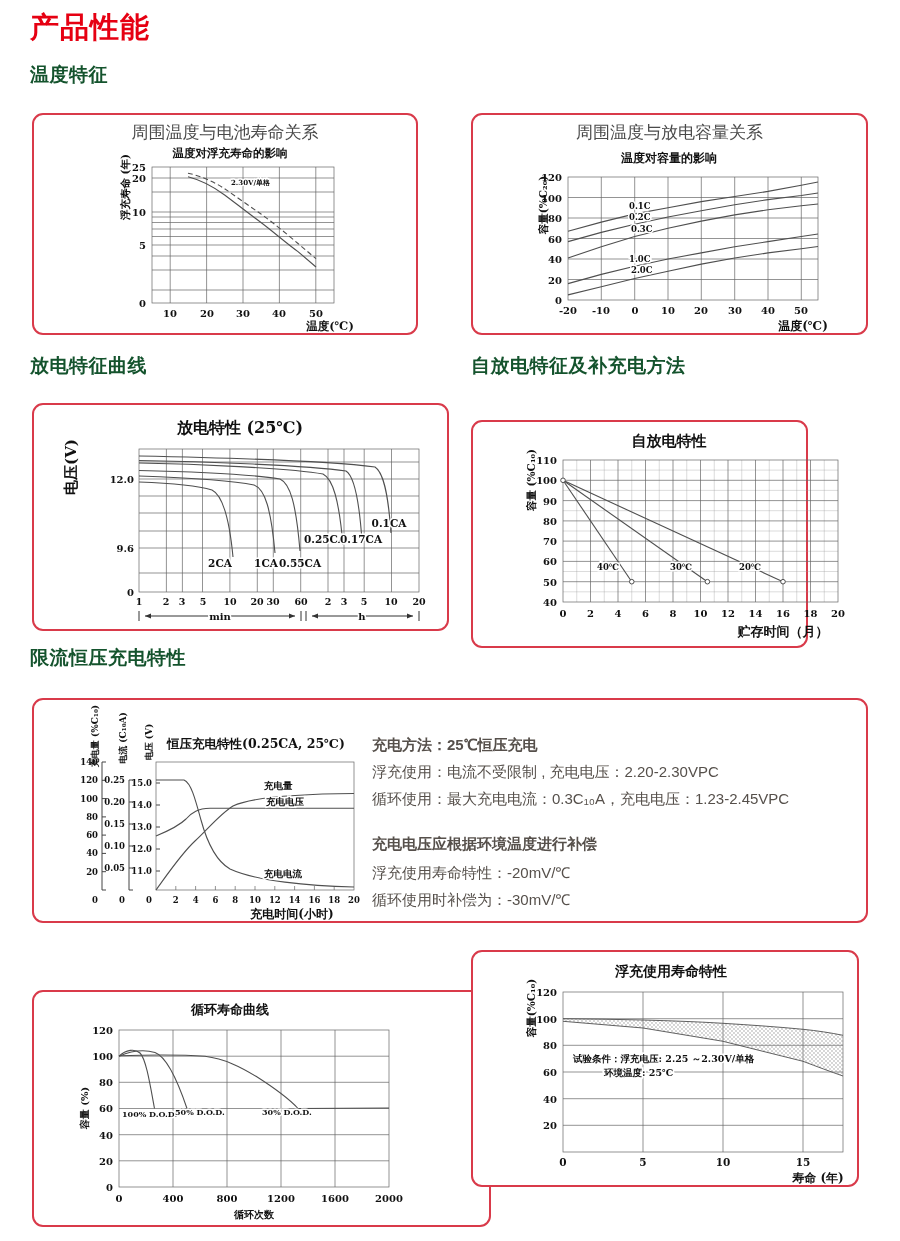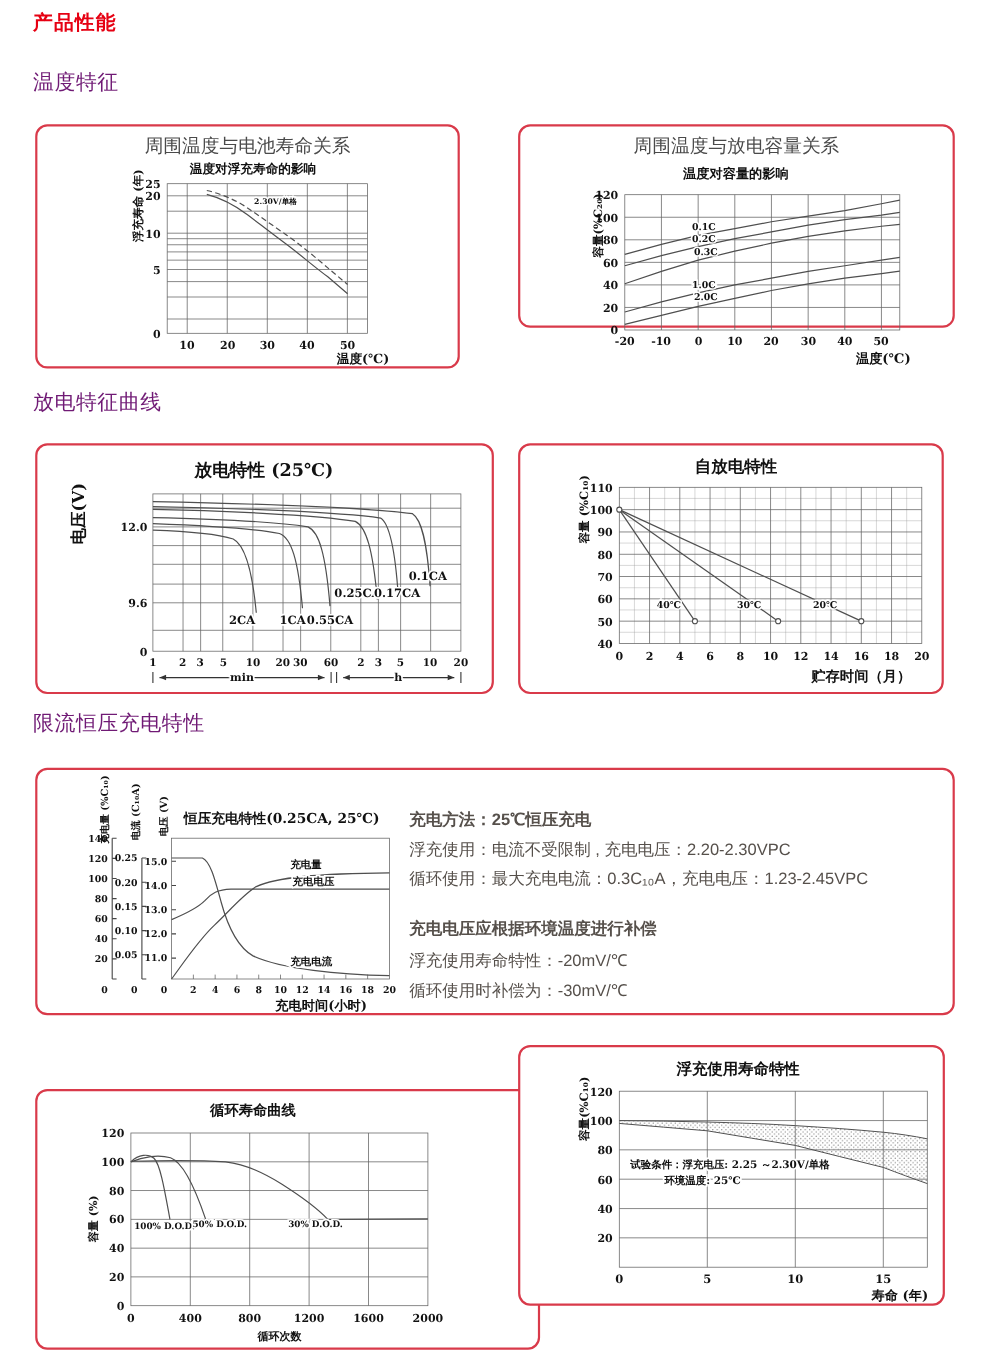--- a/index.html
+++ b/index.html
@@ -1,18 +1,18 @@
 <!DOCTYPE html>
 <html><head>
 <meta charset="utf-8">
 <style>
   html,body{margin:0;padding:0;background:#fff;}
   .page{position:relative;width:900px;height:1241px;background:#fff;font-family:"Liberation Sans",sans-serif;overflow:hidden;}
-  .main-title{position:absolute;left:30px;top:8px;font-size:18px;font-weight:bold;color:#e60012;letter-spacing:1px;}
-  .sec{position:absolute;font-size:19px;font-weight:normal;color:#701a75;letter-spacing:.5px;}
+  .main-title{position:absolute;left:30px;top:8px;font-size:29px;font-weight:bold;color:#e60012;letter-spacing:1px;}
+  .sec{position:absolute;font-size:19px;font-weight:bold;color:#14532d;letter-spacing:.5px;}
   .card{position:absolute;border:2px solid #d93a4a;border-radius:11px;background:#fff;box-sizing:border-box;}
   .card-title{position:absolute;width:100%;text-align:center;top:6px;font-size:17px;color:#4a4a4a;font-family:"Liberation Sans",sans-serif;}
   svg{position:absolute;left:0;top:0;}
   svg text{font-family:"DejaVu Serif",serif;fill:#111;}
   .b{font-weight:bold;}
   .ko{paint-order:stroke;stroke:#fff;stroke-width:3px;}
   .grid{stroke:#666;stroke-width:.7;fill:none;}
   .grid2{stroke:#999;stroke-width:.35;fill:none;}
   .cv{stroke:#4f4f4f;stroke-width:1.1;fill:none;}
   .cvd{stroke:#4f4f4f;stroke-width:1.1;fill:none;stroke-dasharray:5 3;}
@@ -53,21 +53,21 @@
       </g>
       <text class="b" x="296" y="215" font-size="11.5" text-anchor="middle">温度(℃)</text>
       <g>
         <path class="cvd" d="M154,58.2 C165,60.5 180,66.5 191,74 C202,81.5 216,91.5 227,99 C239,107.5 254,120 264,128.5 L282,143.7"></path>
         <path class="cv" d="M154,61.7 C165,64.5 180,72 191,80.2 C202,88.5 216,99.5 227,107.5 C239,116.5 254,129.5 264,136.6 L282,152"></path>
       </g>
       <text class="b ko" x="197" y="70" font-size="7">2.30V/单格</text>
     </svg>
   </div>
 
-  <div class="card" style="left:471px;top:113px;width:397px;height:185px;">
+  <div class="card" style="left:471px;top:113px;width:397px;height:222px;">
     <div class="card-title">周围温度与放电容量关系</div>
     <svg width="393" height="218" viewBox="0 0 393 218">
       <g>
         <rect class="grid" x="95" y="62" width="250" height="123"></rect>
         <path class="grid" d="M128.3,62V185 M161.7,62V185 M195,62V185 M228.3,62V185 M261.7,62V185 M295,62V185 M328.3,62V185"></path>
         <path class="grid" d="M95,82.5H345 M95,103H345 M95,123.5H345 M95,144H345 M95,164.5H345"></path>
       </g>
       <text class="b" x="196" y="47" font-size="12" text-anchor="middle">温度对容量的影响</text>
       <text class="b" x="74" y="90" font-size="10.5" text-anchor="middle" transform="rotate(-90 74 90)">容量(%C₂₀)</text>
       <g font-size="10" text-anchor="end">
@@ -101,20 +101,21 @@
         <text class="b ko" x="156" y="94">0.1C</text>
         <text class="b ko" x="156" y="105">0.2C</text>
         <text class="b ko" x="158" y="117">0.3C</text>
         <text class="b ko" x="156" y="147">1.0C</text>
         <text class="b ko" x="158" y="158">2.0C</text>
       </g>
     </svg>
   </div>
 
   <div class="sec" style="left:30px;top:353px;">放电特征曲线</div>
+  <div class="sec" style="left:471px;top:353px;">自放电特征及补充电方法</div>
 
   <div class="card" style="left:32px;top:403px;width:417px;height:228px;padding-left:29px;">
     <svg width="413" height="224" viewBox="0 0 413 224">
       <text class="b" x="206" y="28" font-size="16" text-anchor="middle">放电特性 (25℃)</text>
       <g>
         <rect class="grid" x="105" y="44" width="280" height="143"></rect>
         <path class="grid" d="M132.4,44V187 M148.4,44V187 M168.5,44V187 M195.9,44V187 M223.3,44V187 M239.3,44V187 M266.7,44V187 M294,44V187 M310,44V187 M330.2,44V187 M357.5,44V187"></path>
         <path class="grid" d="M105,57H385 M105,74H385 M105,91H385 M105,108H385 M105,126H385 M105,143H385 M105,168H385"></path>
       </g>
       <text class="b" x="42" y="62" font-size="15" text-anchor="middle" transform="rotate(-90 42 62)">电压(V)</text>
@@ -157,21 +158,21 @@
         <text class="b ko" x="186" y="162">2CA</text>
         <text class="b ko" x="232" y="162">1CA</text>
         <text class="b ko" x="266" y="162">0.55CA</text>
         <text class="b ko" x="291" y="138">0.25CA</text>
         <text class="b ko" x="327" y="138">0.17CA</text>
         <text class="b ko" x="355" y="122">0.1CA</text>
       </g>
     </svg>
   </div>
 
-  <div class="card" style="left:471px;top:403px;width:387px;height:228px;text-decoration:underline;">
+  <div class="card" style="left:471px;top:420px;width:337px;height:228px;text-decoration:underline;">
     <svg width="393" height="224" viewBox="0 0 393 224">
       <text class="b" x="196" y="24" font-size="15" text-anchor="middle">自放电特性</text>
       <g>
         <path class="grid2" d="M103.75,38V180 M131.25,38V180 M158.75,38V180 M186.25,38V180 M213.75,38V180 M241.25,38V180 M268.75,38V180 M296.25,38V180 M323.75,38V180 M351.25,38V180"></path>
         <path class="grid2" d="M90,48.1H365 M90,68.4H365 M90,88.7H365 M90,109H365 M90,129.3H365 M90,149.5H365 M90,169.8H365"></path>
         <rect class="grid" x="90" y="38" width="275" height="142"></rect>
         <path class="grid" d="M117.5,38V180 M145,38V180 M172.5,38V180 M200,38V180 M227.5,38V180 M255,38V180 M282.5,38V180 M310,38V180 M337.5,38V180"></path>
         <path class="grid" d="M90,58.3H365 M90,78.6H365 M90,98.9H365 M90,119.1H365 M90,139.4H365 M90,159.7H365"></path>
       </g>
       <text class="b" x="62" y="58" font-size="10.5" text-anchor="middle" transform="rotate(-90 62 58)">容量 (%C₁₀)</text>

